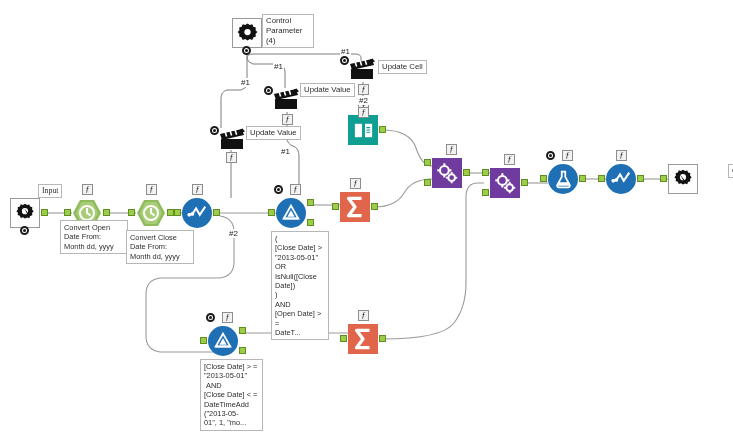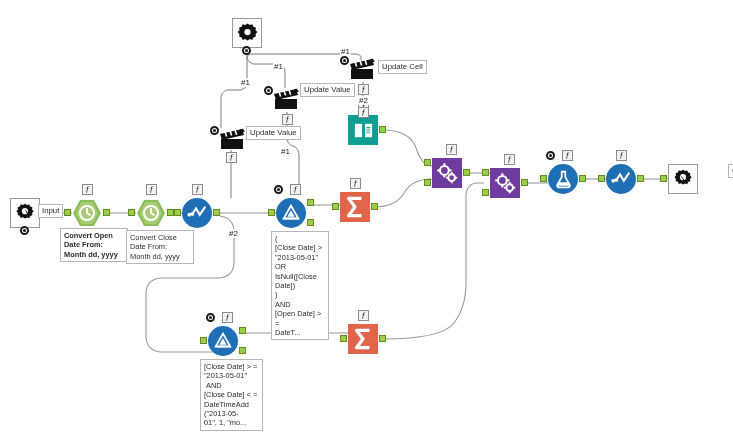--- a/index.html
+++ b/index.html
@@ -114,36 +114,36 @@
     <div class="body sq">
       <svg width="22" height="22" viewBox="0 0 24 24">
         <path fill="#111" d="M12 2l2.2 1.4 2.4-.8 1 2.3 2.4.8-.3 2.5 1.7 1.9-1.7 1.9.3 2.5-2.4.8-1 2.3-2.4-.8L12 18l-2.2-1.4-2.4.8-1-2.3-2.4-.8.3-2.5L2.6 10l1.7-1.9-.3-2.5 2.4-.8 1-2.3 2.4.8z"></path>
         <path fill="#fff" d="M12 6.6a3.4 3.4 0 100 6.8 3.4 3.4 0 000-6.8z"></path>
         <path fill="#111" d="M11.5 7.2l4.4 5.6-1.6.4z"></path>
       </svg>
     </div>
     <div class="anch r" style="top:11px;"></div>
     <div class="cdot" style="left:10px;top:28px;"></div>
   </div>
-  <div class="lbl" style="left:38px;top:204px;">Input</div>
+  <div class="lbl" style="left:38px;top:184px;font-family:Liberation Serif, serif;">Input</div>
 
   <div class="node" style="left:72px;top:198px;">
     <div class="fx" style="left:10px;top:-14px;">ƒ</div>
     <div class="body">
       <svg width="30" height="30" viewBox="0 0 30 30">
         <polygon points="8,2 22,2 29,15 22,28 8,28 1,15" fill="#8fbc5a"></polygon>
         <polygon points="9.5,4 20.5,4 26,15 20.5,26 9.5,26 4,15" fill="#a9cd77"></polygon>
         <circle cx="15" cy="15" r="7" fill="none" stroke="#fff" stroke-width="2"></circle>
         <path d="M15 10v5l3.5 2.5" fill="none" stroke="#fff" stroke-width="2"></path>
       </svg>
     </div>
     <div class="anch l" style="top:11px;"></div>
     <div class="anch r" style="top:11px;"></div>
   </div>
-  <div class="anno" style="left:60px;top:228px;width:68px;font-weight:bold;">Convert Open
+  <div class="anno" style="left:60px;top:220px;width:68px;">Convert Open
 Date From:
 Month dd, yyyy</div>
 
   <div class="node" style="left:136px;top:198px;">
     <div class="fx" style="left:10px;top:-14px;">ƒ</div>
     <div class="body">
       <svg width="30" height="30" viewBox="0 0 30 30">
         <polygon points="8,2 22,2 29,15 22,28 8,28 1,15" fill="#8fbc5a"></polygon>
         <polygon points="9.5,4 20.5,4 26,15 20.5,26 9.5,26 4,15" fill="#a9cd77"></polygon>
         <circle cx="15" cy="15" r="7" fill="none" stroke="#fff" stroke-width="2"></circle>
@@ -348,20 +348,22 @@
 
   <div class="node" style="left:232px;top:18px;">
     <div class="body sq">
       <svg width="23" height="23" viewBox="0 0 24 24">
         <path fill="#111" d="M12 1.6l2.4 1.6 2.6-.9 1.1 2.6 2.6.9-.3 2.7 1.9 2-1.9 2 .3 2.7-2.6.9-1.1 2.6-2.6-.9-2.4 1.6-2.4-1.6-2.6.9-1.1-2.6-2.6-.9.3-2.7-1.9-2 1.9-2-.3-2.7 2.6-.9 1.1-2.6 2.6.9z"></path>
         <circle cx="12" cy="10.5" r="3.3" fill="#fff"></circle>
       </svg>
     </div>
     <div class="cdot" style="left:10px;top:28px;"></div>
   </div>
+  <div class="lbl" style="left:262px;top:14px;width:52px;">Control
+Parameter (4)</div>
 
   <div class="ord" style="left:340px;top:47px;">#1</div>
   <div class="ord" style="left:273px;top:62px;">#1</div>
   <div class="ord" style="left:240px;top:78px;">#1</div>
 
   <div class="clap" style="left:348px;top:58px;">
     <div class="cdot" style="left:-8px;top:-2px;"></div>
     <svg width="28" height="24" viewBox="0 0 28 24">
       <polygon points="2,6 24,1 26,7 4,12" fill="#111"></polygon>
       <g stroke="#fff" stroke-width="1.6">

